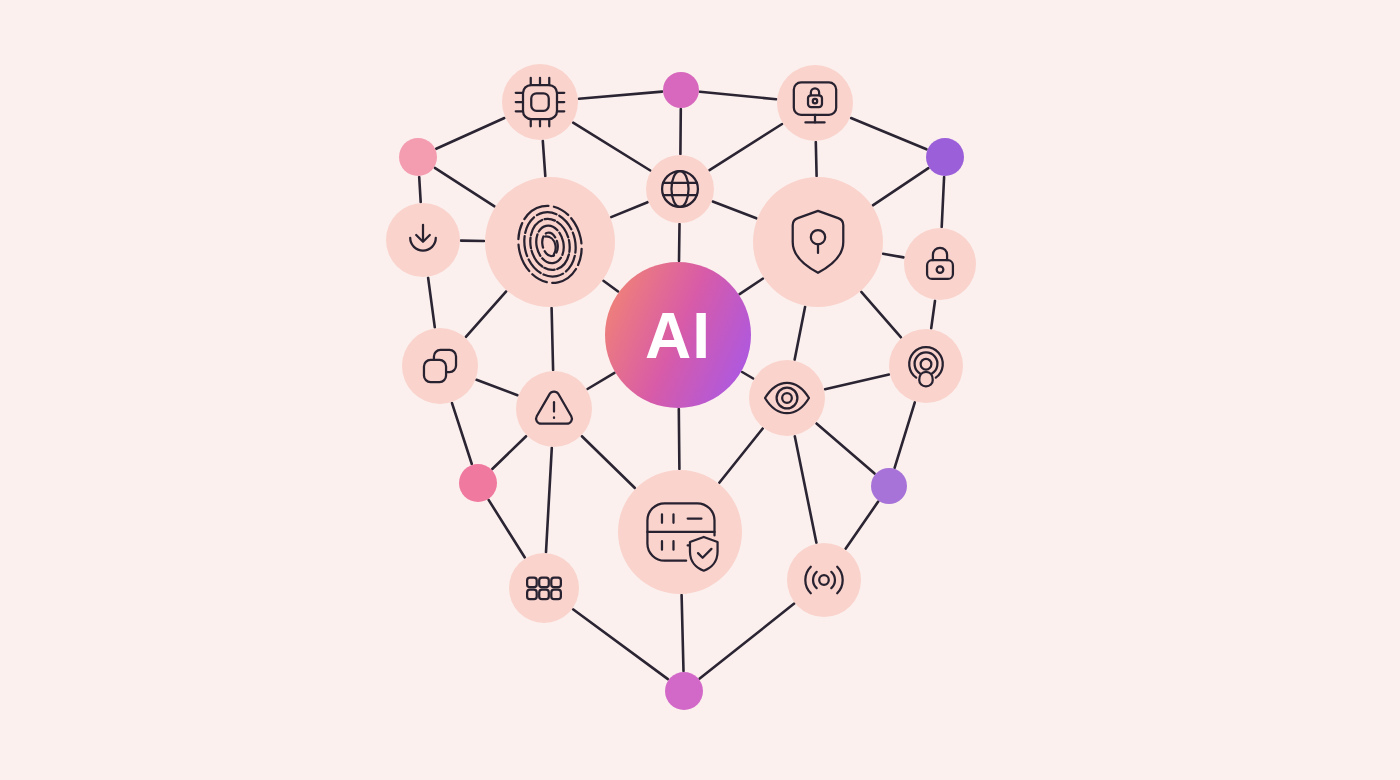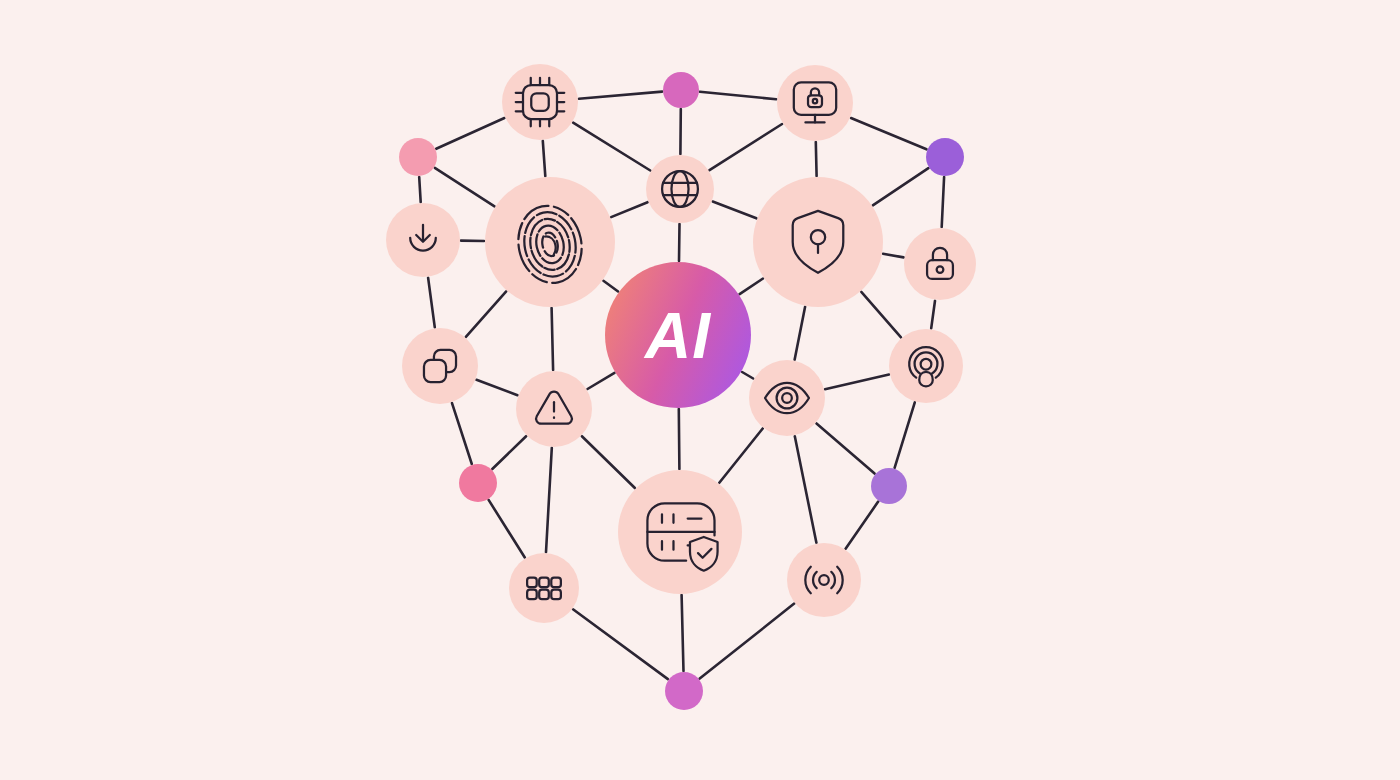--- a/index.html
+++ b/index.html
@@ -1,21 +1,21 @@
 <!DOCTYPE html>
 <html style="--bg: #FBF0EE; --edge-color: #2B2533; --icon-stroke: #272130; --node-fill: #FAD3CC;"><head>
 <meta charset="utf-8">
 <style>
   html,body{margin:0;padding:0;}
   body{
     width:1400px;height:780px;overflow:hidden;
     background:var(--bg,#FBF0EE);
     font-family:"Liberation Sans",sans-serif;
   }
-  .stage{position:relative;width:1396px;height:780px;font-style:italic;}
+  .stage{position:relative;width:1396px;height:780px;}
   #net{display:block;}
   #net .edge{
     stroke:var(--edge-color,#2B2533);
     stroke-width:2.6;
     stroke-linecap:round;
     fill:none;
   }
   #net symbol *{
     fill:none;
     stroke:var(--icon-stroke,#272130);

